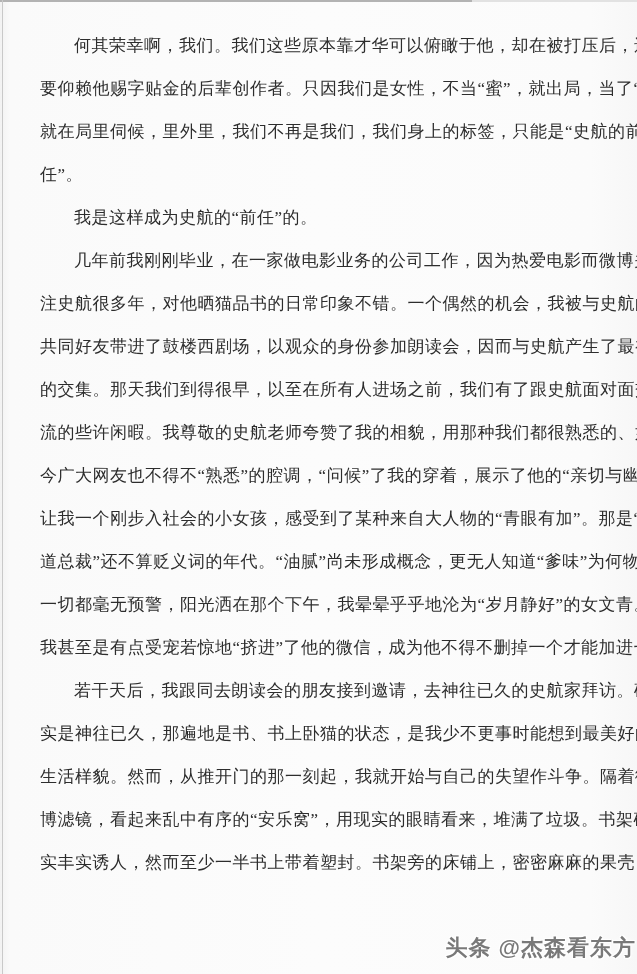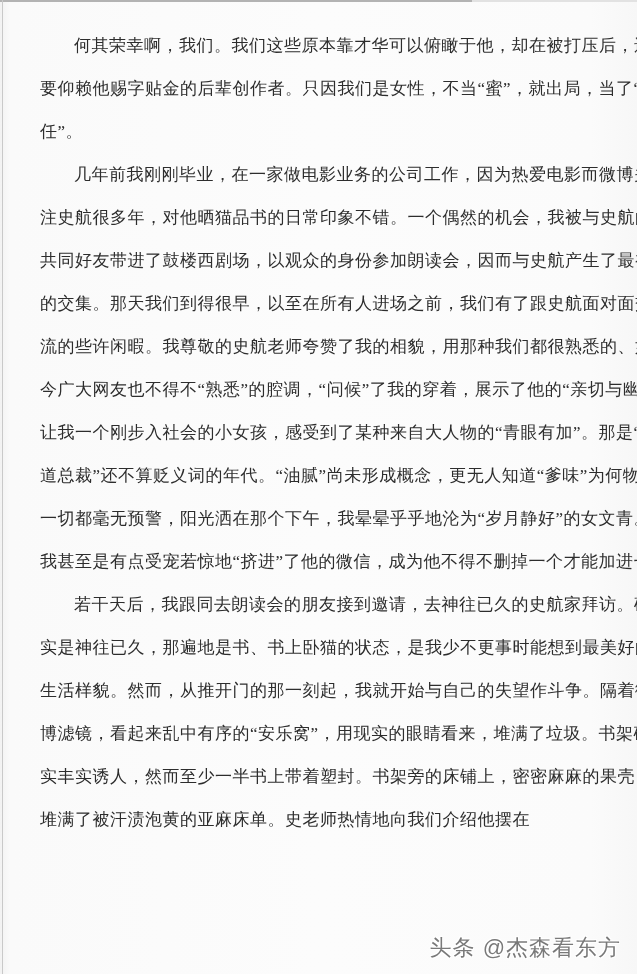--- a/index.html
+++ b/index.html
@@ -45,25 +45,25 @@
   }
   .line {
     white-space: nowrap;
     height: 43px;
   }
   .line.indent {
     text-indent: 2em;
   }
   .watermark {
     position: absolute;
-    right: 16px;
+    right: 1px;
     bottom: 11px;
     font-family: "Liberation Sans", "DejaVu Sans", sans-serif;
     font-size: 22px;
-    font-weight: normal;
+    font-weight: bold;
     letter-spacing: 1px;
     color: rgba(92, 92, 92, 0.82);
     text-shadow:
       -1px -1px 0 rgba(255,255,255,0.95),
        1px -1px 0 rgba(255,255,255,0.95),
       -1px  1px 0 rgba(255,255,255,0.95),
        1px  1px 0 rgba(255,255,255,0.95),
        0 0 5px rgba(255,255,255,0.9);
     white-space: nowrap;
   }
@@ -72,33 +72,34 @@
 <body>
 
 <div class="page">
   <div class="edge-top"></div>
   <div class="edge-top-faint"></div>
   <div class="edge-left"></div>
 
   <article class="article" id="article">
       <div class="line indent">何其荣幸啊，我们。我们这些原本靠才华可以俯瞰于他，却在被打压后，还</div>
       <div class="line">要仰赖他赐字贴金的后辈创作者。只因我们是女性，不当“蜜”，就出局，当了“蜜”，</div>
+      <div class="line">就在局里伺候，里外里，我们不再是我们，我们身上的标签，只能是“史航的前</div>
       <div class="line">任”。</div>
+      <div class="line indent">我是这样成为史航的“前任”的。</div>
       <div class="line indent">几年前我刚刚毕业，在一家做电影业务的公司工作，因为热爱电影而微博关</div>
       <div class="line">注史航很多年，对他晒猫品书的日常印象不错。一个偶然的机会，我被与史航的</div>
       <div class="line">共同好友带进了鼓楼西剧场，以观众的身份参加朗读会，因而与史航产生了最初</div>
       <div class="line">的交集。那天我们到得很早，以至在所有人进场之前，我们有了跟史航面对面交</div>
       <div class="line">流的些许闲暇。我尊敬的史航老师夸赞了我的相貌，用那种我们都很熟悉的、如</div>
       <div class="line">今广大网友也不得不“熟悉”的腔调，“问候”了我的穿着，展示了他的“亲切与幽默”，</div>
       <div class="line">让我一个刚步入社会的小女孩，感受到了某种来自大人物的“青眼有加”。那是“霸</div>
       <div class="line">道总裁”还不算贬义词的年代。“油腻”尚未形成概念，更无人知道“爹味”为何物，</div>
       <div class="line">一切都毫无预警，阳光洒在那个下午，我晕晕乎乎地沦为“岁月静好”的女文青。</div>
       <div class="line">我甚至是有点受宠若惊地“挤进”了他的微信，成为他不得不删掉一个才能加进一</div>
       <div class="line indent">若干天后，我跟同去朗读会的朋友接到邀请，去神往已久的史航家拜访。确</div>
       <div class="line">实是神往已久，那遍地是书、书上卧猫的状态，是我少不更事时能想到最美好的</div>
       <div class="line">生活样貌。然而，从推开门的那一刻起，我就开始与自己的失望作斗争。隔着微</div>
       <div class="line">博滤镜，看起来乱中有序的“安乐窝”，用现实的眼睛看来，堆满了垃圾。书架确</div>
       <div class="line">实丰实诱人，然而至少一半书上带着塑封。书架旁的床铺上，密密麻麻的果壳，</div>
-      <div class="line">堆满了被汗渍泡黄的亚麻床单。史老师热情地向我们介绍他摆在</div>
     </article>
 
   <div class="watermark">头条 @杰森看东方</div>
 </div>
 
 </body></html>

